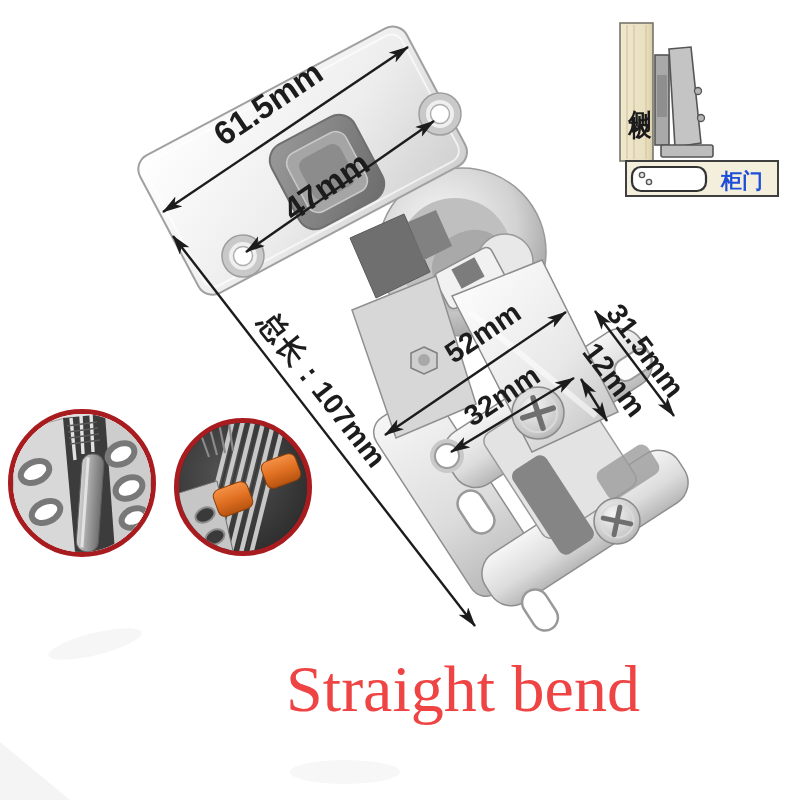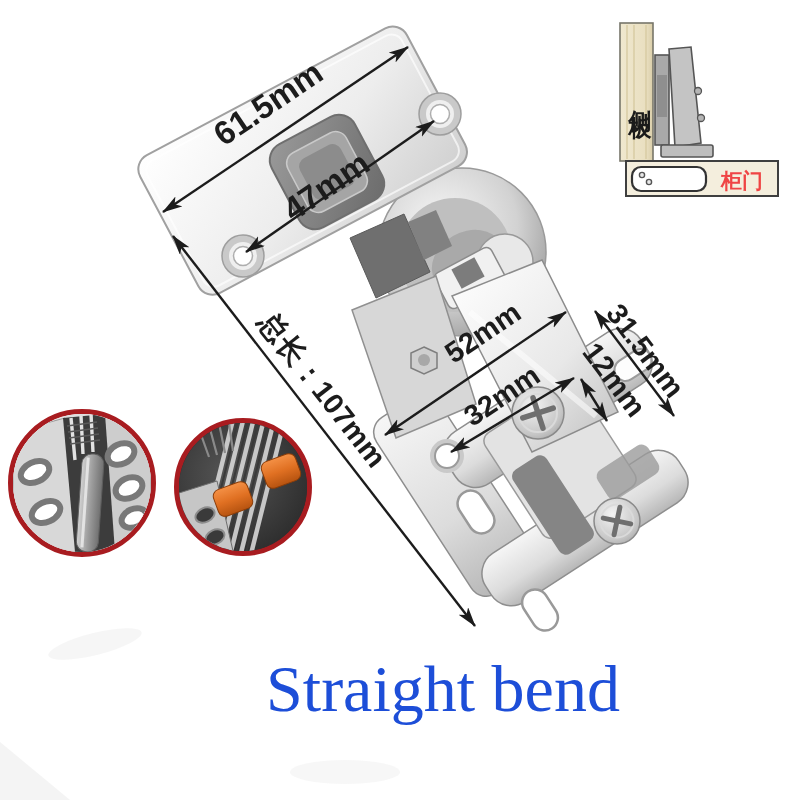--- a/index.html
+++ b/index.html
@@ -4,22 +4,22 @@
 <style>
   html,body{margin:0;padding:0;background:#fff;}
   .stage{position:relative;width:800px;height:800px;background:#ffffff;overflow:hidden;
          font-family:"Liberation Sans",sans-serif;}
   .stage svg{display:block;}
   #art{position:absolute;left:0;top:0;}
   .dim{position:absolute;white-space:nowrap;font-weight:600;color:#1c1c1c;
        transform:translate(-50%,-50%) rotate(var(--r,0deg));line-height:1;}
   .dim.big{font-size:33px;}
   .dim.med{font-size:29px;}
-  .title{position:absolute;left:443px;top:689px;transform:translate(-50%,-50%);
-         font-family:"Liberation Serif",serif;font-size:66px;color:#1d4ed8;white-space:nowrap;}
+  .title{position:absolute;left:463px;top:689px;transform:translate(-50%,-50%);
+         font-family:"Liberation Serif",serif;font-size:66px;color:#ef4444;white-space:nowrap;}
   .diagram{position:absolute;left:605px;top:15px;width:195px;height:195px;}
   .vlabel,.hlabel{position:absolute;}
   .inset{position:absolute;border-radius:50%;border:5px solid #a81c20;overflow:hidden;
          box-sizing:border-box;}
   .inset-left{left:8px;top:409px;width:148px;height:148px;}
   .inset-right{left:174px;top:418px;width:138px;height:138px;background:#2e2e2e;}
 </style>
 </head>
 <body>
 
@@ -183,21 +183,21 @@
     <polygon points="64,34 86,32 96,128 70,132" fill="#c4c4c4" stroke="#555555" stroke-width="1.6"></polygon>
     <circle cx="93" cy="76" r="3.5" fill="#b5b5b5" stroke="#555" stroke-width="1.3"></circle>
     <circle cx="96" cy="103" r="3.5" fill="#b5b5b5" stroke="#555" stroke-width="1.3"></circle>
     <rect x="56" y="130" width="52" height="12" rx="2" fill="#bdbdbd" stroke="#555555" stroke-width="1.6"></rect>
     <rect x="21" y="146" width="152" height="35" fill="#f4eedd" stroke="#3f3f3f" stroke-width="2"></rect>
     <rect x="27" y="152" width="74" height="24" rx="9" fill="#ffffff" stroke="#333333" stroke-width="2.2"></rect>
     <circle cx="37" cy="160" r="2.6" fill="#e8e8e8" stroke="#555" stroke-width="1.4"></circle>
     <circle cx="44" cy="167" r="2.6" fill="#e8e8e8" stroke="#555" stroke-width="1.4"></circle>
   </svg>
   <div class="vlabel" style="left:641px;top:97px;transform:translate(-50%,-50%);writing-mode:vertical-rl;text-orientation:upright;font-size:23px;letter-spacing:5px;font-weight:600;color:#1a1a1a">侧板</div>
-  <div class="hlabel" style="left:742px;top:181px;transform:translate(-50%,-50%);font-size:21px;font-weight:600;color:#ef4444">柜门</div>
+  <div class="hlabel" style="left:742px;top:181px;transform:translate(-50%,-50%);font-size:21px;font-weight:600;color:#1d4ed8">柜门</div>
 
   <div class="inset inset-left">
     <svg width="138" height="138" viewBox="0 0 138 138">
       <defs>
         <linearGradient id="gIns" x1="0" y1="0" x2="1" y2="1">
           <stop offset="0" stop-color="#ececec"></stop>
             <stop offset="1" stop-color="#b2b2b2"></stop>
         </linearGradient>
         <linearGradient id="gPist" x1="0" y1="0" x2="1" y2="0">
           <stop offset="0" stop-color="#d2d2d2"></stop>

